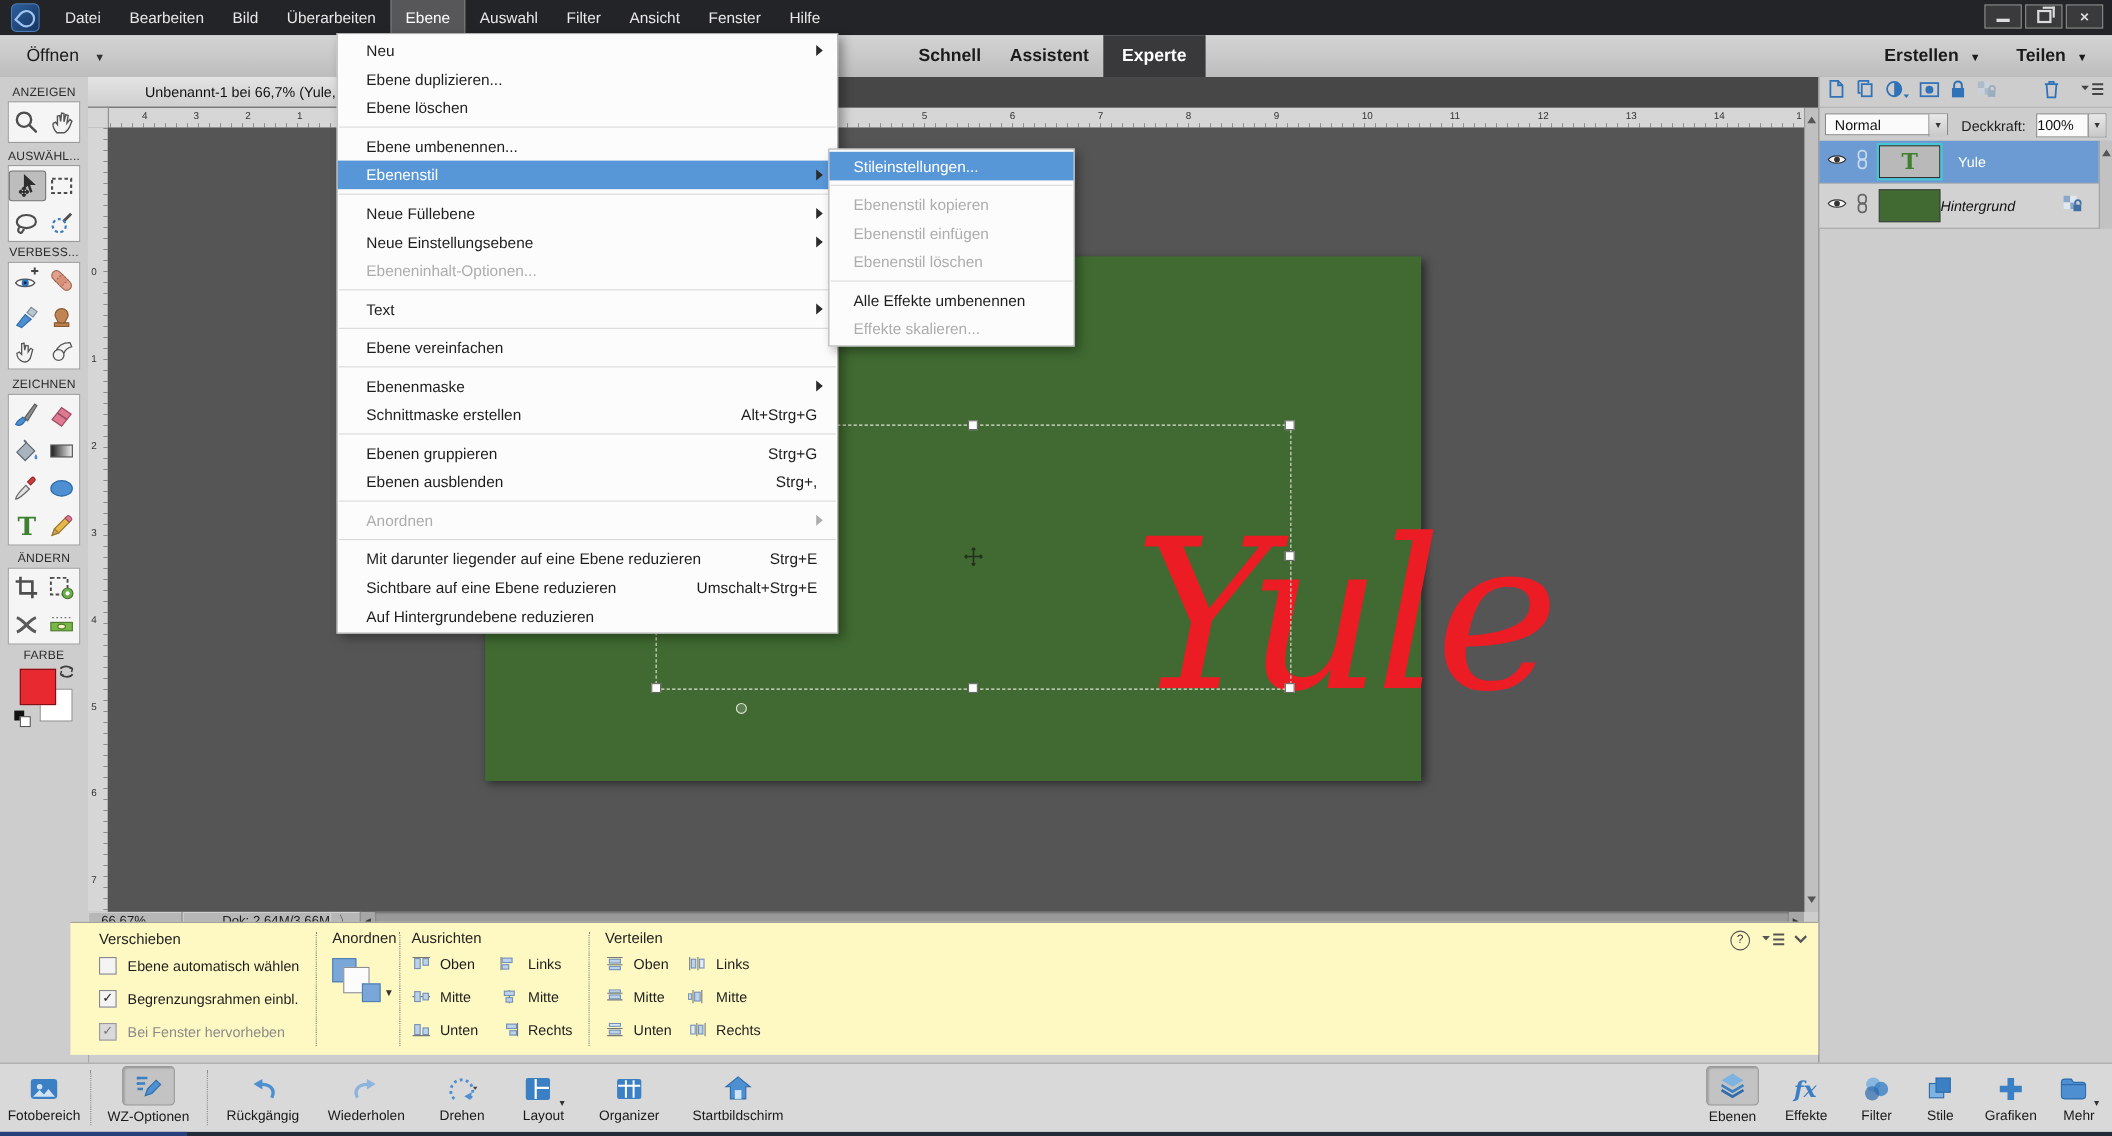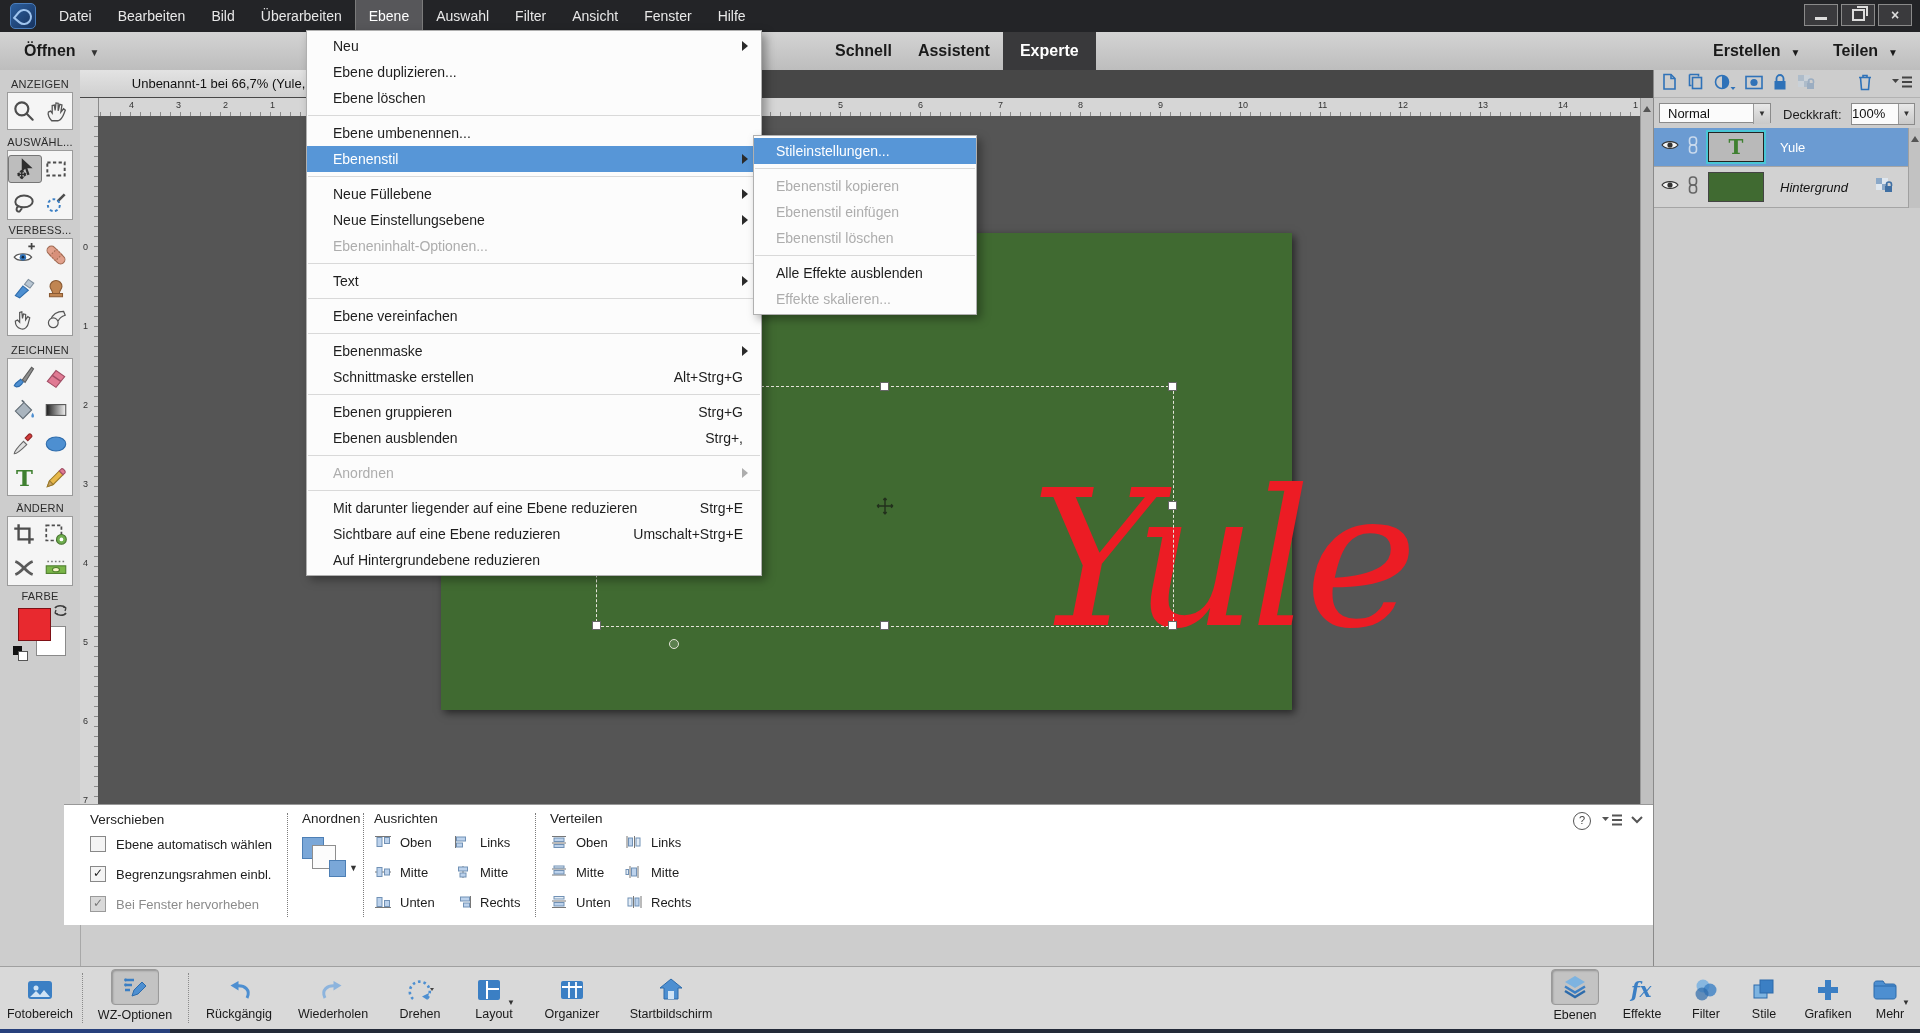--- a/index.html
+++ b/index.html
@@ -15,21 +15,21 @@
   .mitem.active{background:#57575a;border-left:1px solid #7b7b7b;border-right:1px solid #7b7b7b;color:#fff}
   .winctl{position:absolute;right:8px;top:4px;display:flex;gap:3px}
   .winbtn{width:32px;height:20px;background:#3a3a3d;border:1px solid #8a8a8a;color:#ddd;
           display:flex;align-items:center;justify-content:center;font-size:12px}
   .winbtn .bar{width:12px;height:3px;background:#ddd;margin-top:7px}
   .winbtn .sq{width:9px;height:8px;border:2px solid #ddd;position:relative}
   .winbtn .sq:before{content:"";position:absolute;left:3px;top:-5px;width:9px;height:8px;border:2px solid #ddd;border-bottom:none;border-left:none}
   .winbtn .x{font-size:14px;font-weight:bold;line-height:1}
   
   .modebar{position:absolute;left:0;top:32px;width:1920px;height:38px;background:linear-gradient(#d4d4d4,#bdbdbd);border-bottom:1px solid #9a9a9a}
-  .openbtn{position:absolute;left:24px;top:0;height:38px;line-height:38px;font-size:16px;font-weight:bold;color:#1a1a1a}
+  .openbtn{position:absolute;left:24px;top:0;height:38px;line-height:38px;font-size:16px;font-weight:normal;color:#1a1a1a}
   .openbtn .dd{font-size:10px;margin-left:14px;color:#333}
   .modetabs{position:absolute;left:822px;top:0;height:38px;display:flex;align-items:stretch}
   .modetab{padding:0 13px;line-height:38px;font-size:16px;font-weight:bold;color:#1a1a1a}
   .modetab.active{background:#39393b;color:#fff;padding:0 17px}
   .mb-right{position:absolute;top:0;height:38px;line-height:38px;font-size:16px;font-weight:bold;color:#1a1a1a}
   .mb-right .dd{font-size:10px;margin-left:10px}
   
   .toolbox{position:absolute;left:0;top:70px;width:80px;height:896px;background:#cdcdcd;border-right:1px solid #a8a8a8}
   .tb-label{position:absolute;left:0;width:80px;text-align:center;font-size:11px;color:#2c2c2c;letter-spacing:.2px}
   .tb-box{position:absolute;left:7px;width:64px;background:#f5f5f5;border:1px solid #9b9b9b;display:grid;grid-template-columns:32px 32px;justify-content:center;align-content:space-around}
@@ -79,21 +79,21 @@
   
   .menu{position:absolute;background:#fcfcfc;border:1px solid #b0b0b0;box-shadow:4px 4px 9px rgba(0,0,0,.35);padding:2px 0;z-index:50}
   .menu-item{position:relative;height:26px;line-height:26px;padding-left:26px;font-size:14px;color:#1e1e1e;white-space:nowrap}
   .menu-item.hl{background:#5796d7;color:#fff}
   .menu-item.dis{color:#adadad}
   .menu-item .sc{position:absolute;right:18px;top:0}
   .menu-item .sub{position:absolute;right:8px;top:8px;width:0;height:0;border:5px solid transparent;border-left:6px solid #2b2b2b}
   .menu-item.dis .sub{border-left-color:#adadad}
   .menu-sep{height:1px;background:#d9d9d9;margin:4px 1px}
   
-  .options{position:absolute;left:64px;top:804px;width:1589px;height:120px;background:#ffffff;border-top:1px solid #989898;font-size:13px;color:#1d1d1d}
+  .options{position:absolute;left:64px;top:838px;width:1589px;height:120px;background:#fef9c3;border-top:1px solid #989898;font-size:13px;color:#1d1d1d}
   .opt-title{position:absolute;font-size:13.5px;color:#222}
   .cb{position:absolute;width:14px;height:14px;background:#f4f4f4;border:1px solid #888;text-align:center;line-height:13px;font-size:12px;color:#222}
   .cb.dis{background:#d9d9d9;color:#777;border-color:#9a9a9a}
   .dotsep{position:absolute;top:8px;height:104px;border-left:1px dotted #7c7c7c}
   .optlbl{position:absolute;color:#1d1d1d}
   .qicon{position:absolute;width:16px;height:16px;border:1px solid #555;border-radius:50%;text-align:center;line-height:15px;font-size:11px;color:#444}
   
   .taskbar{position:absolute;left:0;top:966px;width:1920px;height:63px;background:#d9d9d9;border-top:1px solid #a0a0a0}
   .tk-item{position:absolute;text-align:center;font-size:12.5px;color:#1a1a1a}
   .tk-item .ic{height:34px;display:flex;align-items:center;justify-content:center}
@@ -448,21 +448,21 @@
   <div class="lrow" style="top:97px;height:40px;background:#d2d2d2">
     <span style="margin-left:6px"><svg width="20" height="16" viewBox="0 0 20 16">
           <path d="M2 8c3-4.5 13-4.5 16 0-3 4.5-13 4.5-16 0z" fill="#f5f5f5" stroke="#333" stroke-width="1.1"></path>
           <circle cx="10" cy="8" r="2.6" fill="#333"></circle>
         </svg></span>
     <span style="margin-left:6px"><svg width="14" height="20" viewBox="0 0 14 20" fill="none" stroke="#666" stroke-width="1.6">
           <rect x="3.5" y="2" rx="3" width="7" height="8"></rect>
           <rect x="3.5" y="10" rx="3" width="7" height="8"></rect>
         </svg></span>
     <div class="lthumb" style="background:#406a31;border:1px solid #444"></div>
-    <span style="margin-left:16px;color:#111;font-size:13px;font-style:italic">Hintergrund</span>
+    <span style="color:#111;font-size:13px;font-style:italic">Hintergrund</span>
     <span style="margin-left:auto;margin-right:14px"><svg width="20" height="20" viewBox="0 0 20 20">
           <rect x="2" y="3" width="6" height="6" fill="#8aa8c8"></rect>
           <rect x="8" y="9" width="6" height="6" fill="#8aa8c8"></rect>
           <rect x="8" y="3" width="6" height="6" fill="#dfe7ef"></rect>
           <rect x="2" y="9" width="6" height="6" fill="#dfe7ef"></rect>
           <rect x="11" y="11" width="7" height="6" fill="#3f6fa3"></rect>
           <path d="M12.5 11V9.5a2.5 2.5 0 0 1 5 0V11" fill="none" stroke="#3f6fa3" stroke-width="1.6"></path>
         </svg></span>
   </div>
   <div class="lscroll">
@@ -746,15 +746,15 @@
   <div class="menu-item"><span>Auf Hintergrundebene reduzieren</span></div>
 </div>
 
 <div class="menu" style="left:753px;top:135px;width:222px;z-index:51">
   <div class="menu-item hl" style="padding-left:22px"><span>Stileinstellungen...</span></div>
   <div class="menu-sep"></div>
   <div class="menu-item dis" style="padding-left:22px"><span>Ebenenstil kopieren</span></div>
   <div class="menu-item dis" style="padding-left:22px"><span>Ebenenstil einfügen</span></div>
   <div class="menu-item dis" style="padding-left:22px"><span>Ebenenstil löschen</span></div>
   <div class="menu-sep"></div>
-  <div class="menu-item" style="padding-left:22px"><span>Alle Effekte ausblenden</span></div>
+  <div class="menu-item" style="padding-left:22px"><span>Alle Effekte umbenennen</span></div>
   <div class="menu-item dis" style="padding-left:22px"><span>Effekte skalieren...</span></div>
 </div>
 
 </body></html>

